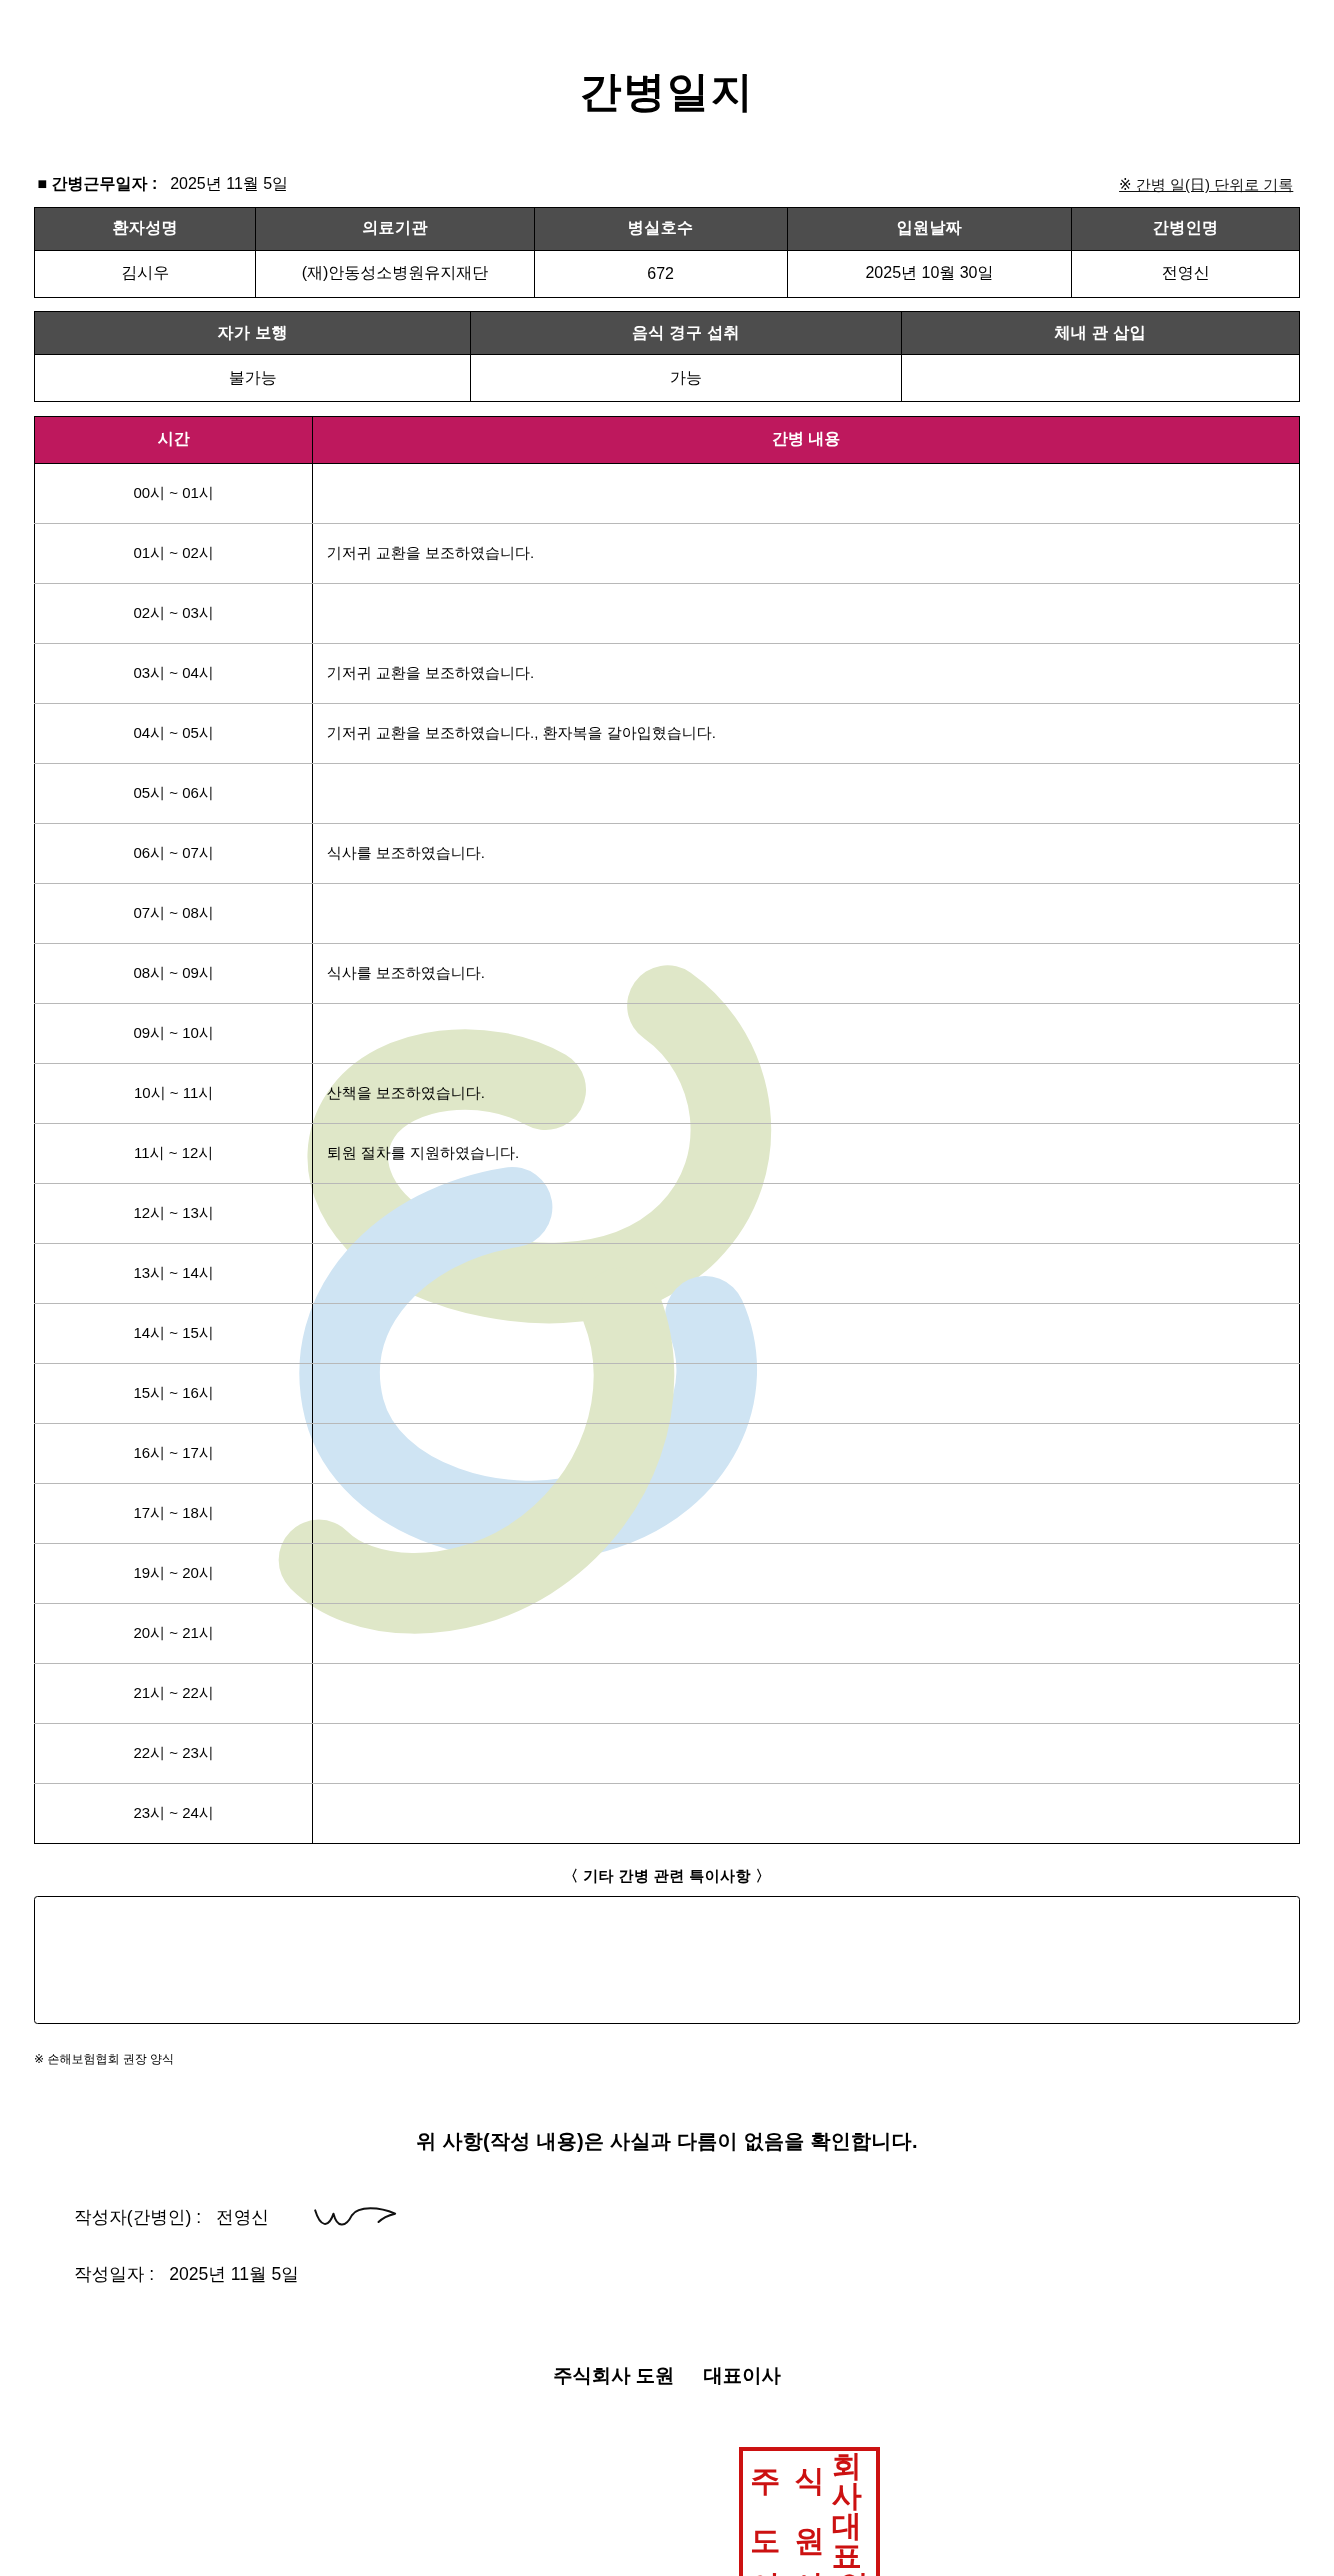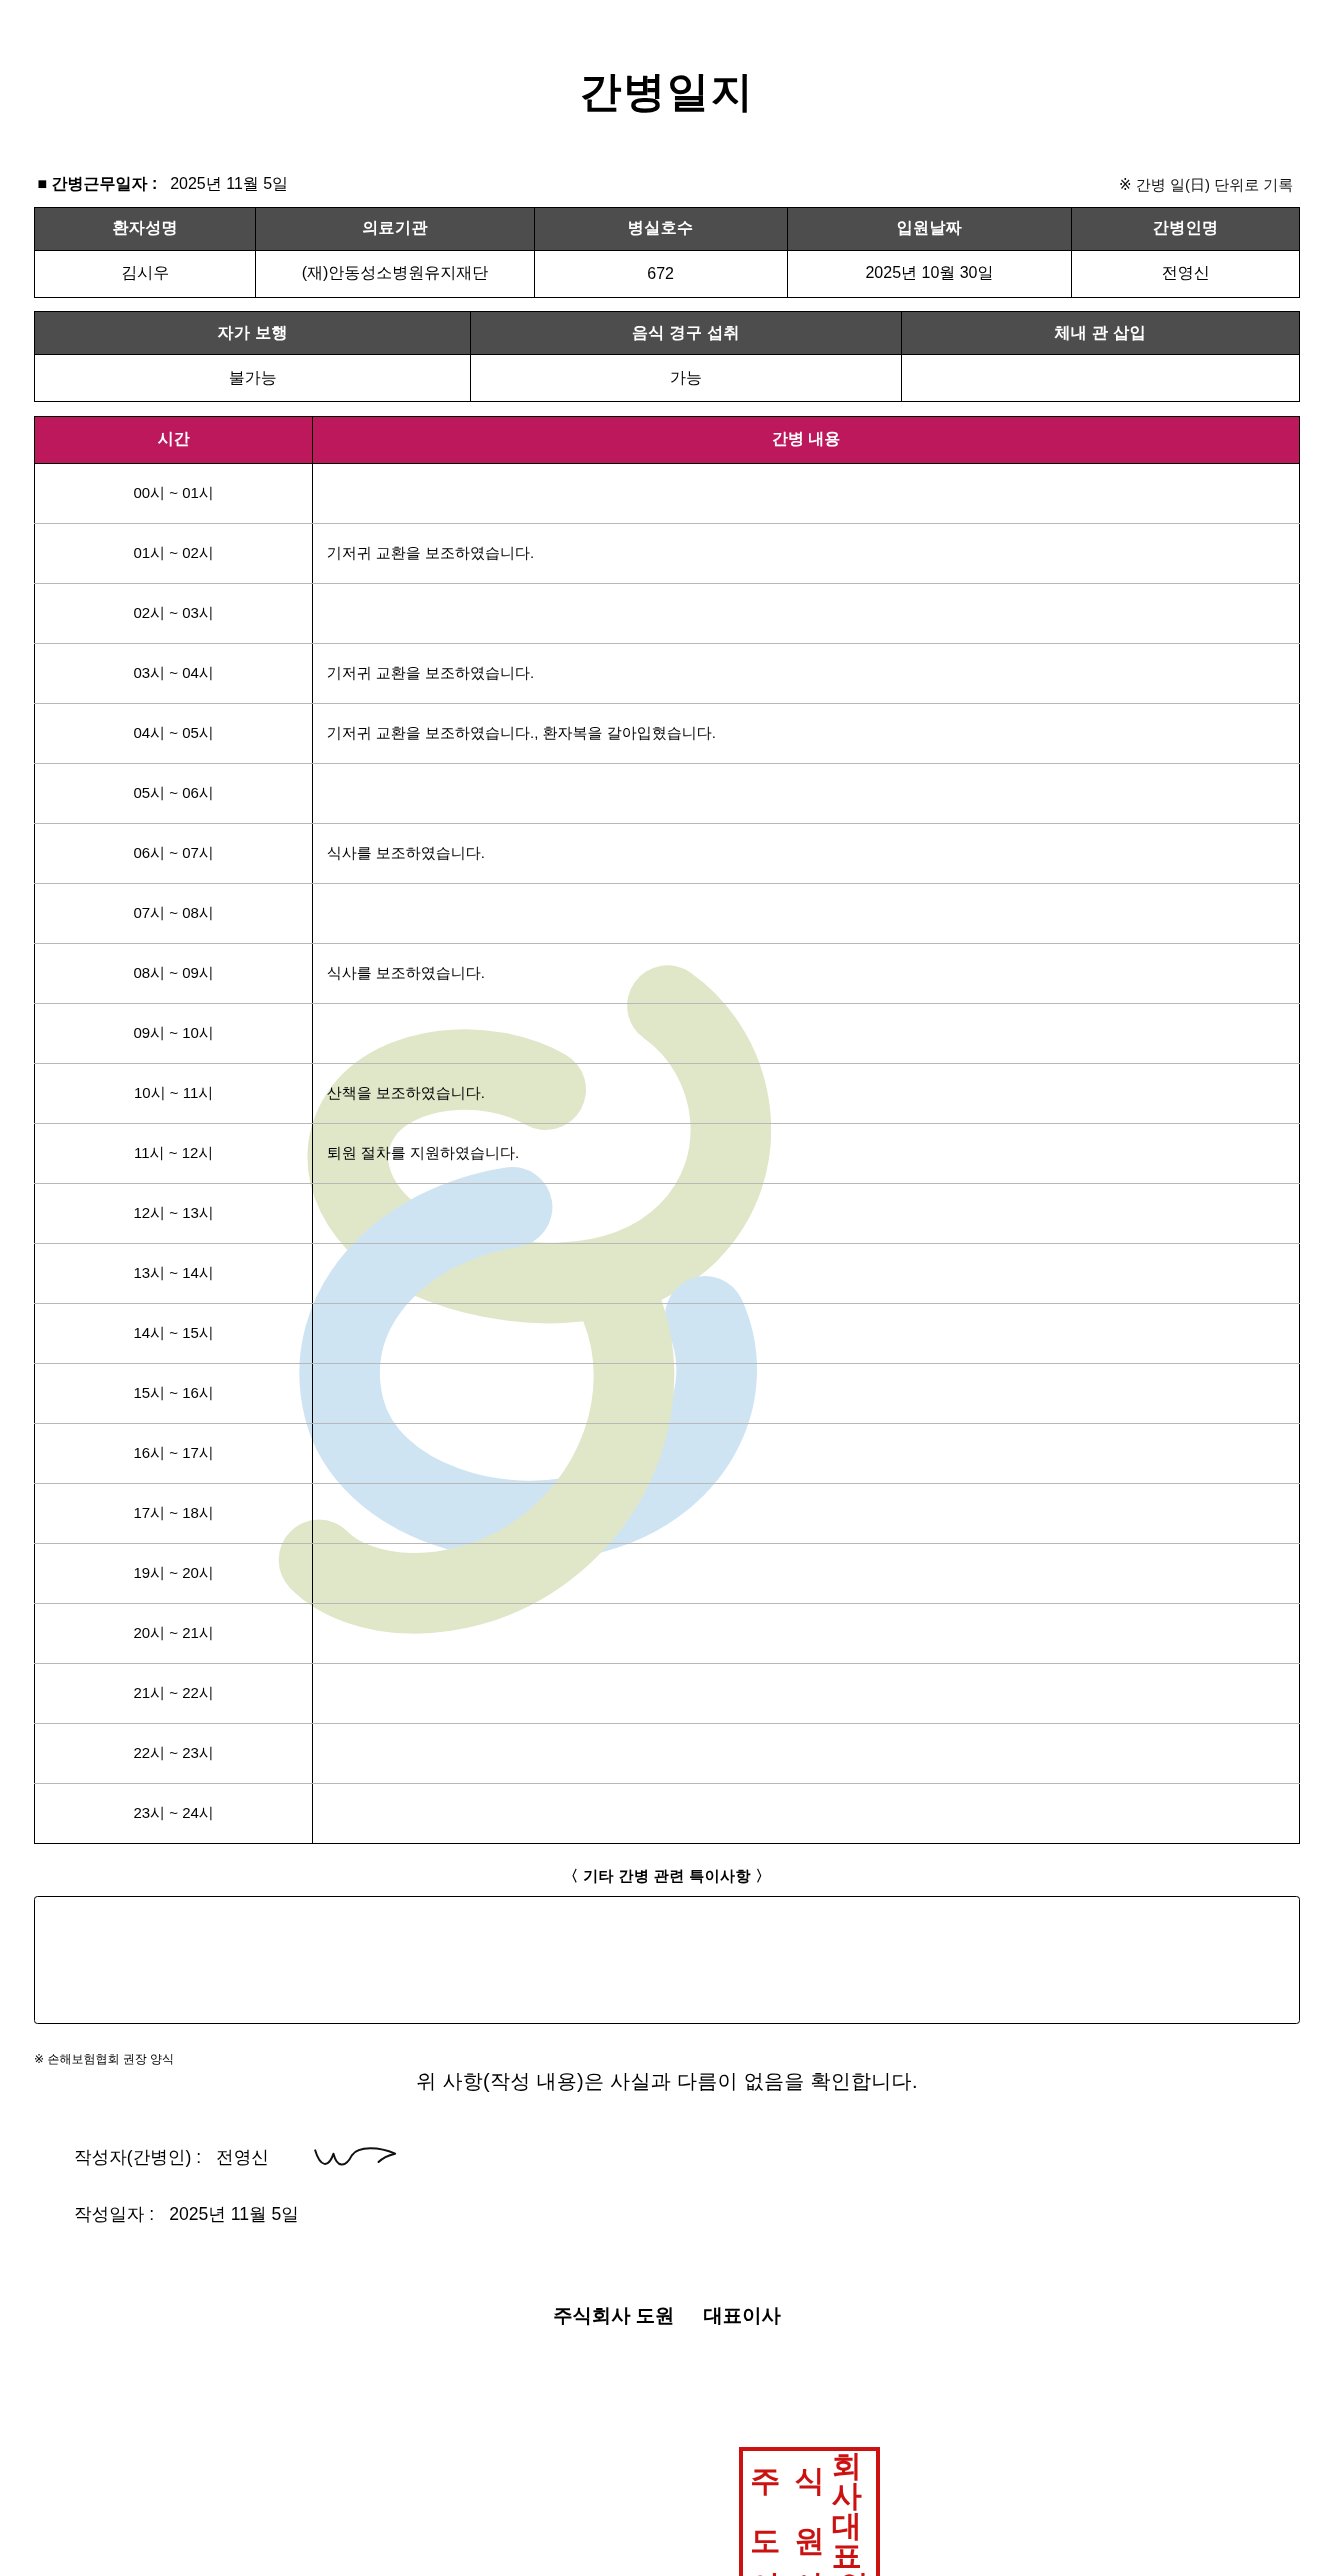--- a/index.html
+++ b/index.html
@@ -63,20 +63,21 @@
     font-weight: bold;
     letter-spacing: 0px;
   }
   .meta-left .val {
     font-weight: normal;
     margin-left: 8.4px;
   }
   .meta-right {
     font-size: 15px;
     color: #111;
+    text-decoration: underline;
   }
 
   table {
     border-collapse: collapse;
     width: 100%;
     table-layout: fixed;
   }
 
   .tbl-top {
     margin-top: 11.8px;
@@ -162,21 +163,22 @@
   .notes-right {
     text-align: left;
     font-size: 12px;
     margin-top: 27px;
     padding-right: 3.4px;
   }
 
   .confirm-line {
     text-align: center;
     font-size: 20px;
-    font-weight: normal;
+    font-weight: bold;
+    margin-top: 60px;
     letter-spacing: 0.3px;
   }
 
   .sign-block {
     margin-top: 47px;
     padding-left: 40px;
     font-size: 17.6px;
   }
   .sign-row {
     display: flex;

